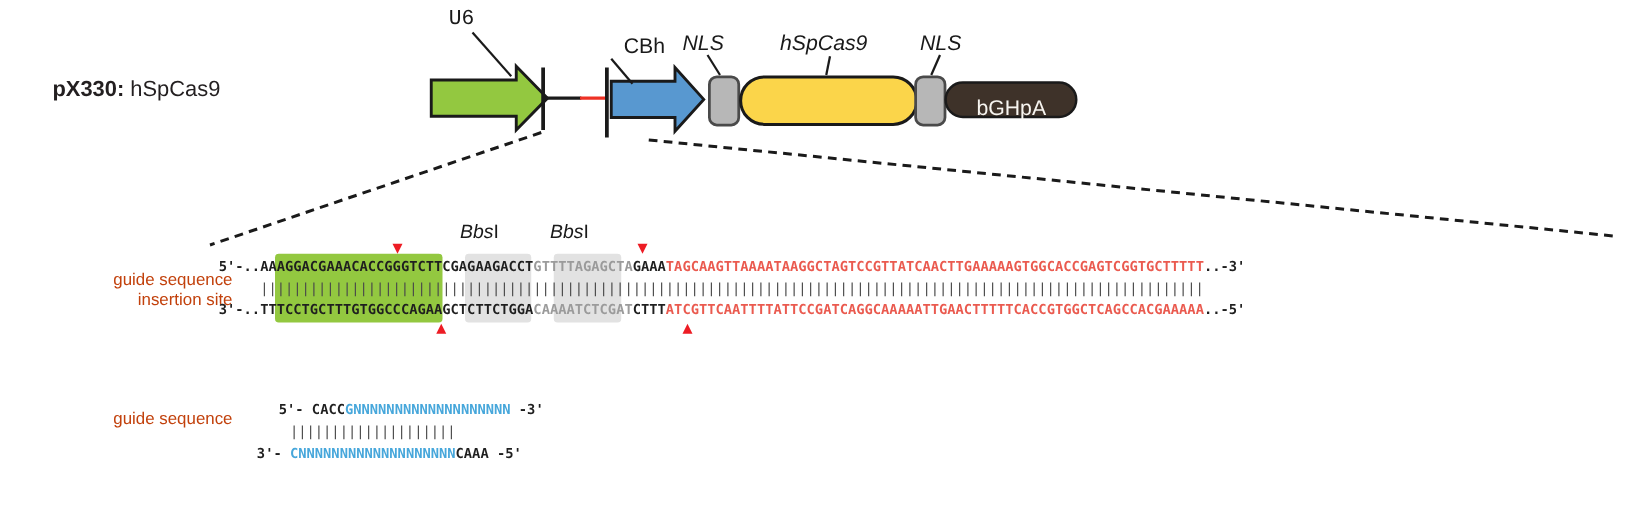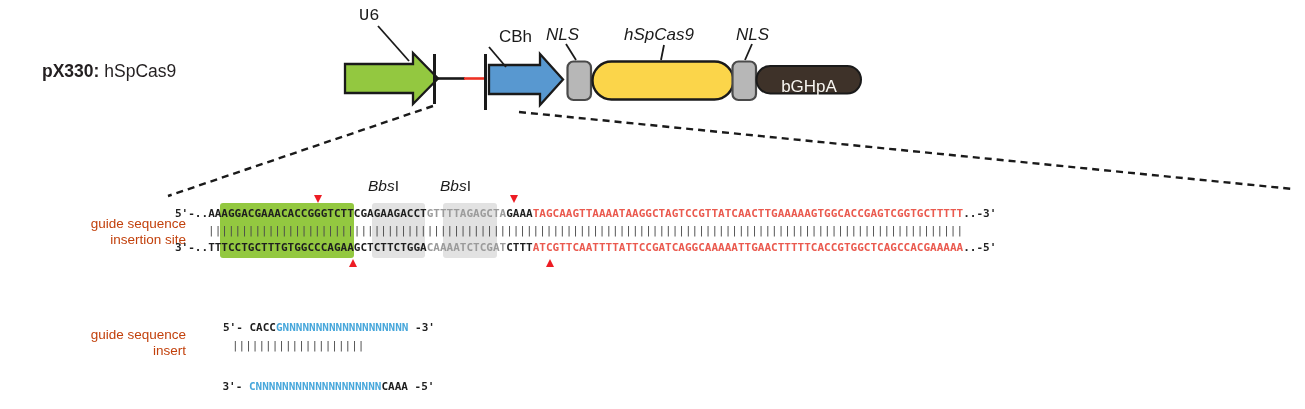--- a/index.html
+++ b/index.html
@@ -94,20 +94,19 @@
   <div class="tri down" style="left:510.2px;top:195px;"></div>
   <div class="tri up" style="left:349.3px;top:259px;"></div>
   <div class="tri up" style="left:546px;top:259px;"></div>
 
   <div class="abs mono" style="left:175px;top:206px;"><span class="seg-dark">5'-..</span><span class="seg-dark">AAAGGACGAAACACC</span><span class="seg-dark">GGGTCTTCGAGAAGACCT</span><span class="seg-gray">GTTTTAGAGCTA</span><span class="seg-dark">GAAA</span><span class="seg-red">TAGCAAGTTAAAATAAGGCTAGTCCGTTATCAACTTGAAAAAGTGGCACCGAGTCGGTGCTTTTT</span><span class="seg-dark">..-3'</span></div>
   <div class="abs mono pipes" style="left:175px;top:223px;">     ||||||||||||||||||||||||||||||||||||||||||||||||||||||||||||||||||||||||||||||||||||||||||||||||||||||||||||||||||</div>
   <div class="abs mono" style="left:175px;top:240px;"><span class="seg-dark">3'-..</span><span class="seg-dark">TTTCCTGCTTTGTGG</span><span class="seg-dark">CCCAGAAGCTCTTCTGGA</span><span class="seg-gray">CAAAATCTCGAT</span><span class="seg-dark">CTTT</span><span class="seg-red">ATCGTTCAATTTTATTCCGATCAGGCAAAAATTGAACTTTTTCACCGTGGCTCAGCCACGAAAAA</span><span class="seg-dark">..-5'</span></div>
 
   <div class="abs sidelabel" style="top:327px;">
     <div>guide sequence</div>
-    <div>insert</div>
   </div>
 
   <div class="abs mono" style="left:179px;top:320px;margin-left:44px;"><span class="seg-dark">5'- CACC</span><span class="seg-blue">GNNNNNNNNNNNNNNNNNNN</span><span class="seg-dark"> -3'</span></div>
   <div class="abs mono pipes" style="left:179px;top:338px;">        ||||||||||||||||||||</div>
-  <div class="abs mono" style="left:196px;top:355px;margin-top:24px;"><span class="seg-dark">    3'- </span><span class="seg-blue">CNNNNNNNNNNNNNNNNNNN</span><span class="seg-dark">CAAA -5'</span></div>
+  <div class="abs mono" style="left:179px;top:355px;"><span class="seg-dark">    3'- </span><span class="seg-blue">CNNNNNNNNNNNNNNNNNNN</span><span class="seg-dark">CAAA -5'</span></div>
 
 </div>
 
 </body></html>

